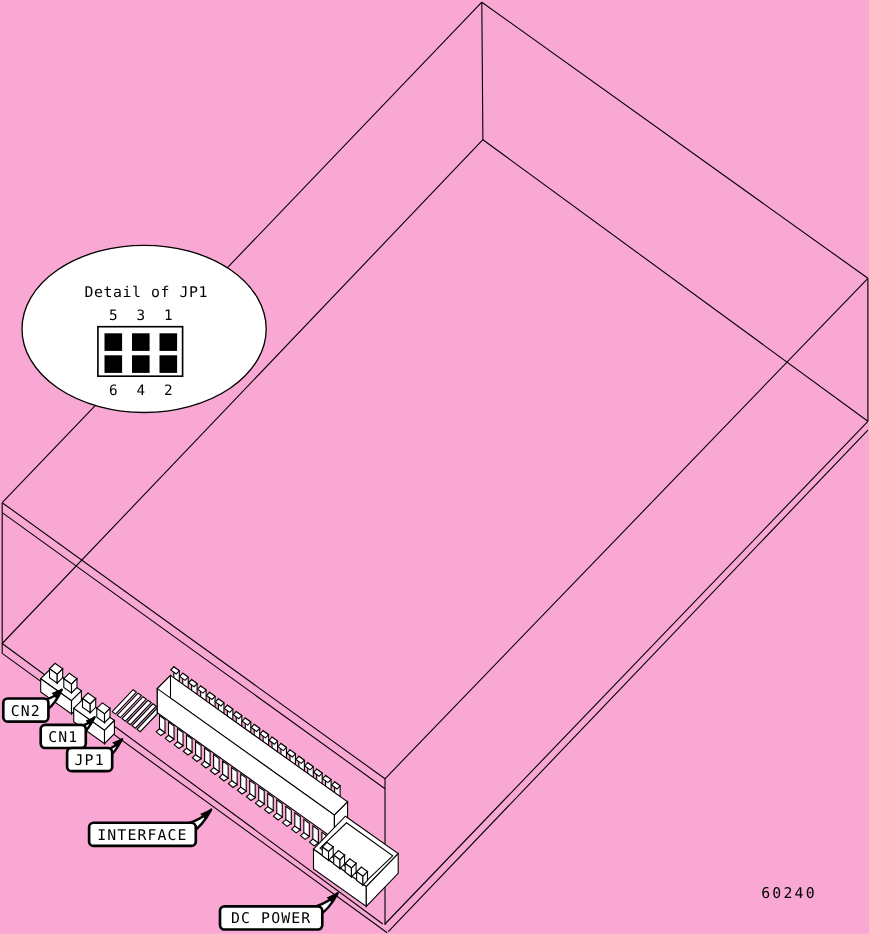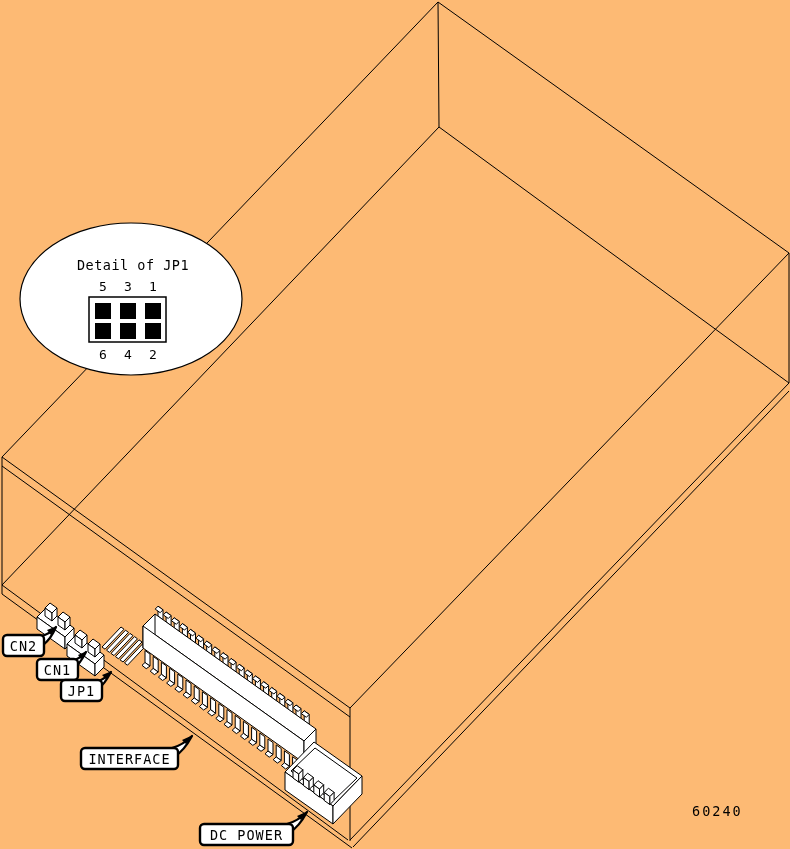--- a/index.html
+++ b/index.html
@@ -1,16 +1,16 @@
 <!DOCTYPE html>
 <html><head>
 <meta charset="utf-8">
 <style>
   html,body{margin:0;padding:0;background:#fff;}
-  .page{position:relative;width:790px;height:849px;background:#fdba74;overflow:hidden;}
+  .page{position:relative;width:790px;height:849px;background:#f9a8d4;overflow:hidden;}
   svg{display:block;}
   text{font-family:"DejaVu Sans Mono","Liberation Mono",monospace;fill:#000;}
   .callout-text{font-size:13.5px;letter-spacing:1px;}
   .pin-num{font-size:13px;}
   .detail-title{font-size:13.5px;letter-spacing:0.5px;}
   .fig-num{font-size:13.5px;letter-spacing:2px;}
   .wire{stroke:#000;stroke-width:1;fill:none;}
   .face{stroke:#000;stroke-width:1;fill:#fff;}
   .labelbox{fill:#fff;stroke:#000;stroke-width:2.4;}
   .tail{fill:#fff;stroke:#000;stroke-width:2.2;stroke-linejoin:round;}

